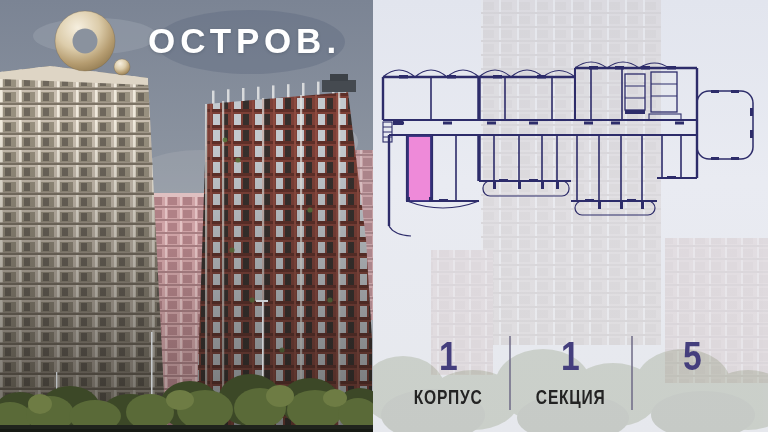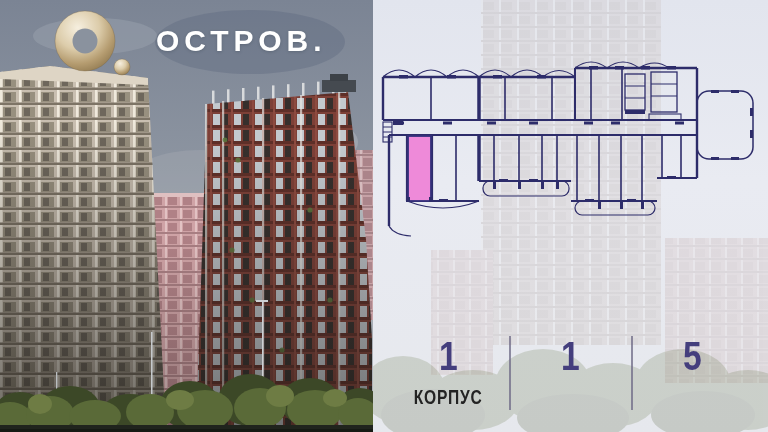--- a/index.html
+++ b/index.html
@@ -5,21 +5,21 @@
   html,body{margin:0;padding:0;background:#222;}
   *{box-sizing:border-box;font-family:"Liberation Sans",sans-serif;}
   .stage{position:relative;width:768px;height:432px;overflow:hidden;background:#e8eaf0;}
 
   
   .photo{position:absolute;left:0;top:0;width:373px;height:432px;}
   .photo svg{display:block;}
 
   
   .logo{position:absolute;left:52px;top:8px;height:72px;display:flex;align-items:center;z-index:6;}
-  .logo-text{color:#ffffff;font-size:30px;font-weight:700;letter-spacing:5px;margin-left:24px;
+  .logo-text{color:#ffffff;font-size:35px;font-weight:700;letter-spacing:5px;margin-left:16px;
              transform:translateY(-3px);text-shadow:0 1px 3px rgba(40,50,60,.25);}
 
   
   .panel{position:absolute;left:373px;top:0;width:395px;height:432px;
          background:linear-gradient(180deg,#e2e5ee 0%,#e9ebf2 42%,#e6e8ed 100%);}
   .panel .faint{position:absolute;left:0;top:0;z-index:1;}
   .plan{position:absolute;left:6px;top:58px;z-index:2;}
 
   
   .info-row{position:absolute;left:0;right:0;top:334px;z-index:3;display:flex;justify-content:center;align-items:stretch;}
@@ -312,20 +312,21 @@
     </svg>
 
     <div class="info-row">
       <div class="info-cell">
         <div class="info-num"><span>1</span></div>
         <div class="info-lbl"><span>КОРПУС</span></div>
       </div>
       <div class="vdiv"></div>
       <div class="info-cell">
         <div class="info-num"><span>1</span></div>
+        <div class="info-lbl"><span>СЕКЦИЯ</span></div>
       </div>
       <div class="vdiv"></div>
       <div class="info-cell">
         <div class="info-num"><span>5</span></div>
       </div>
     </div>
 
   </div>
 </div>
 

